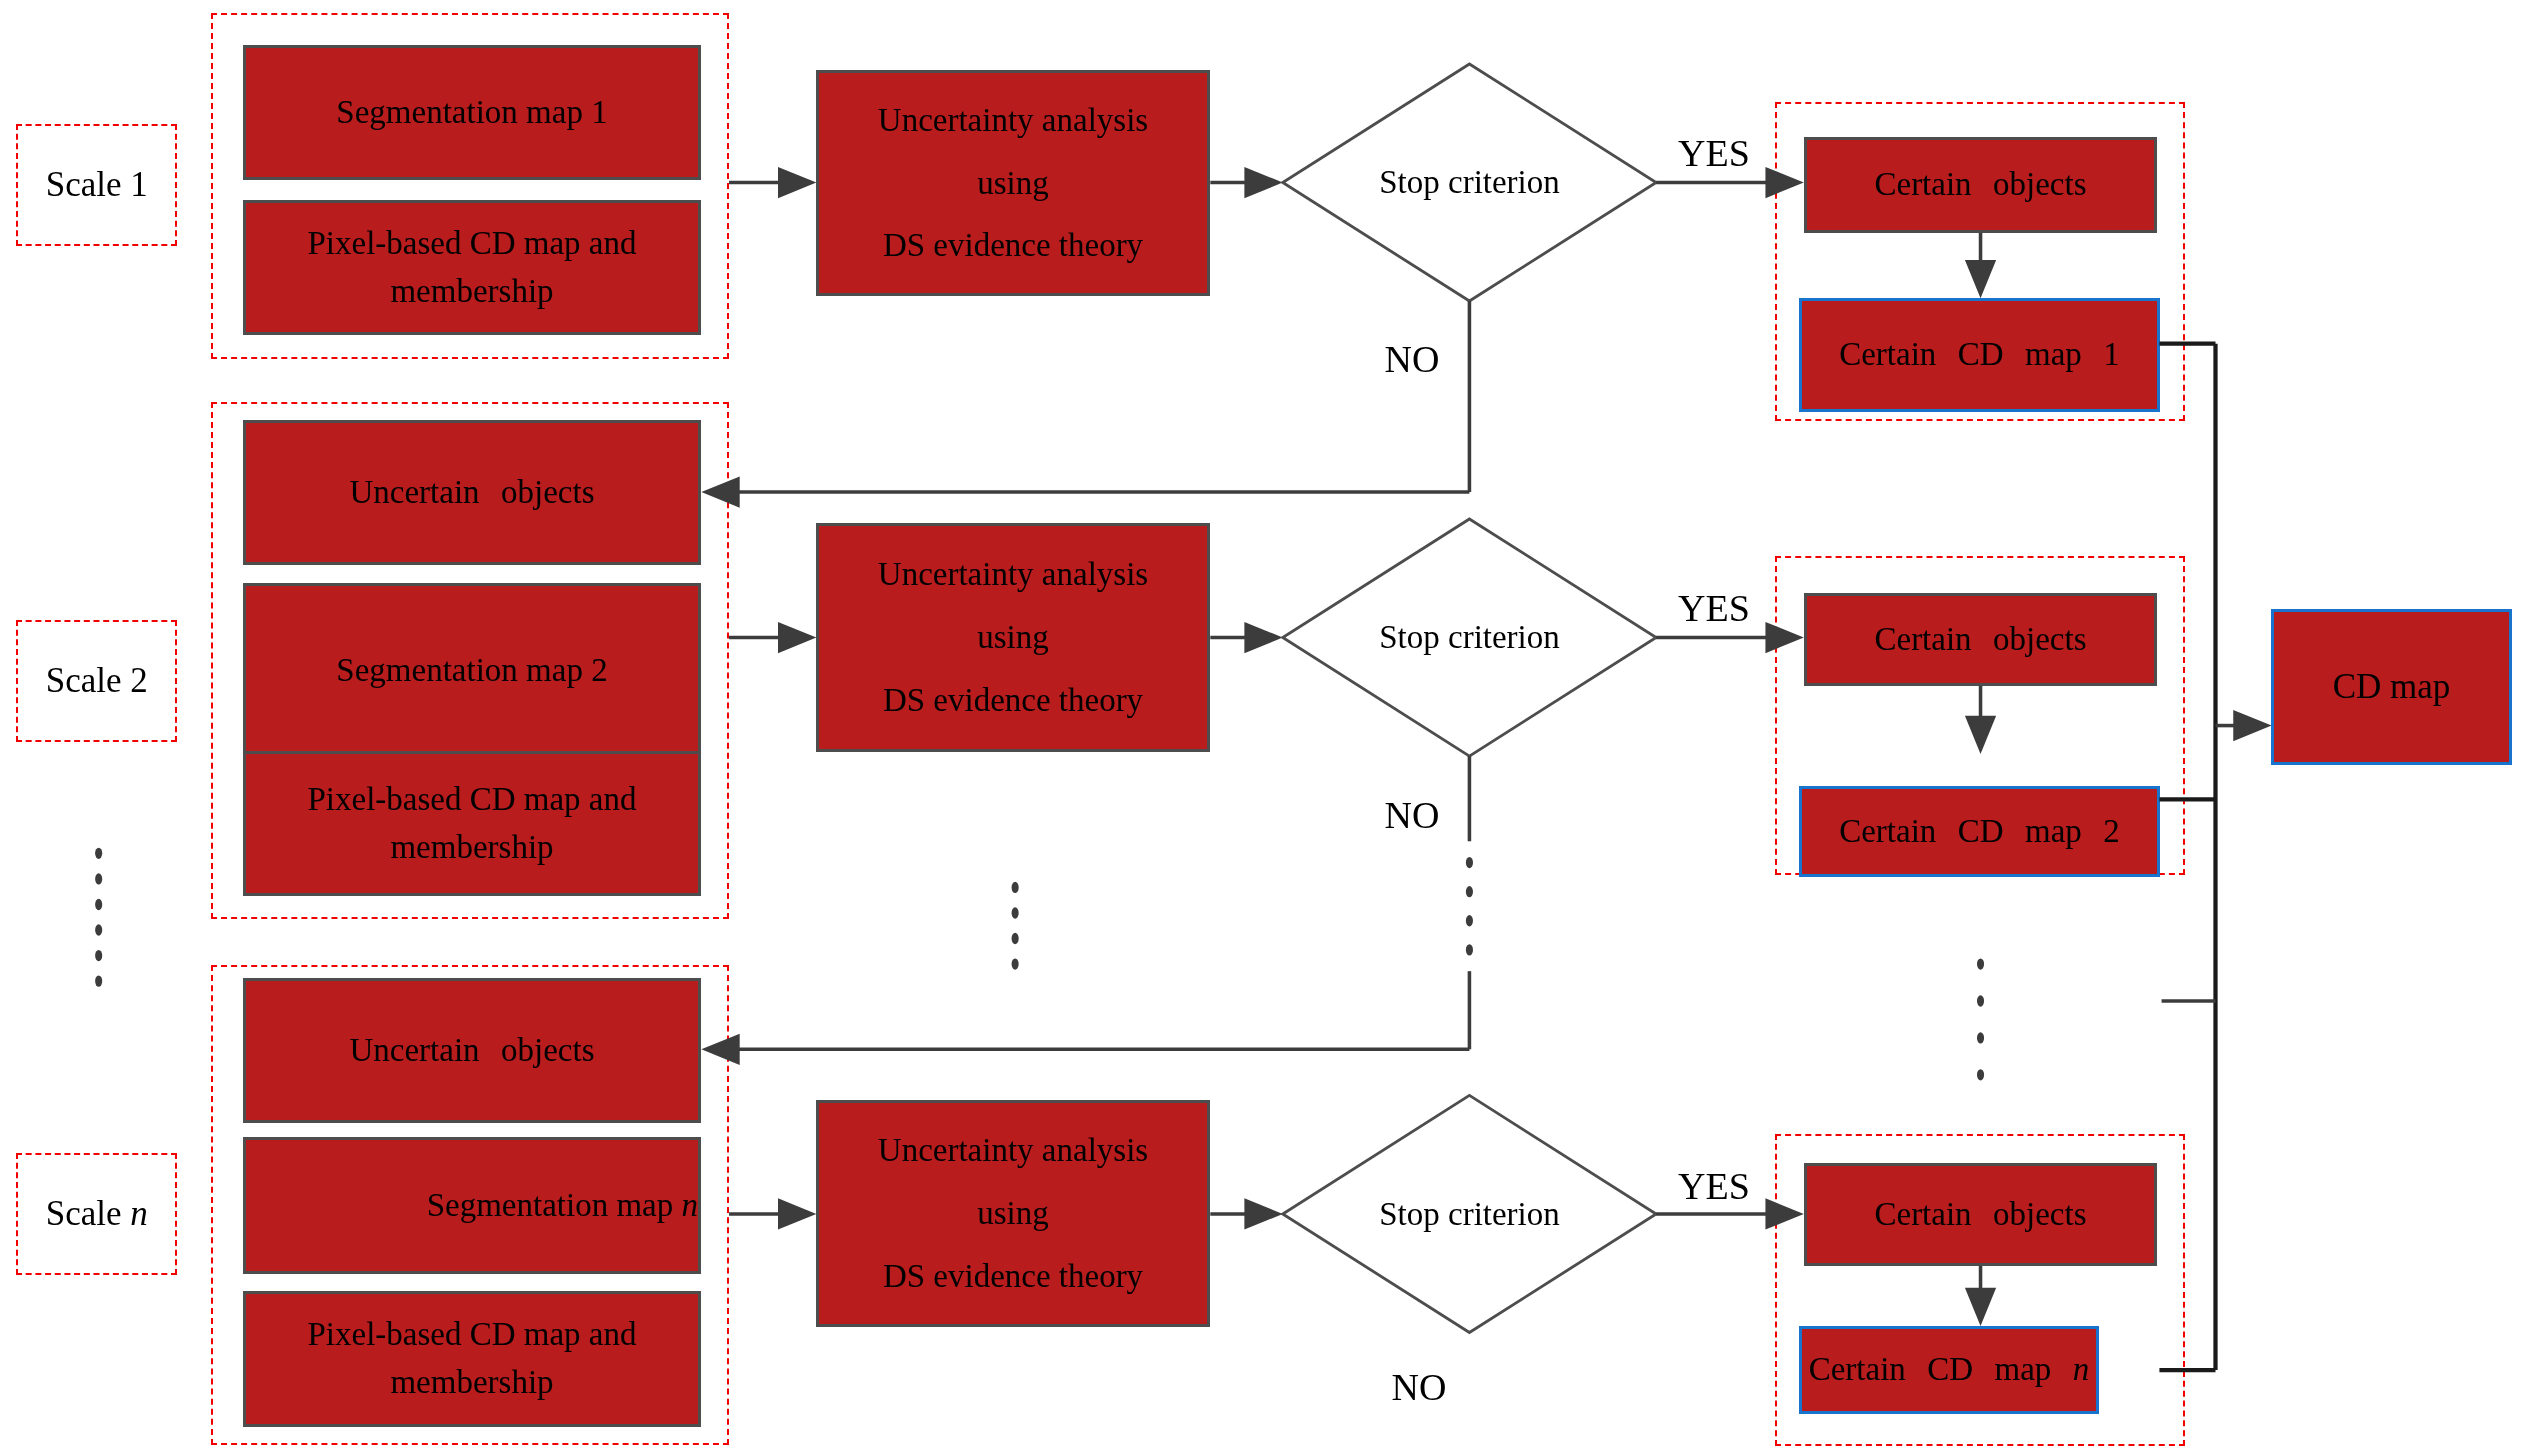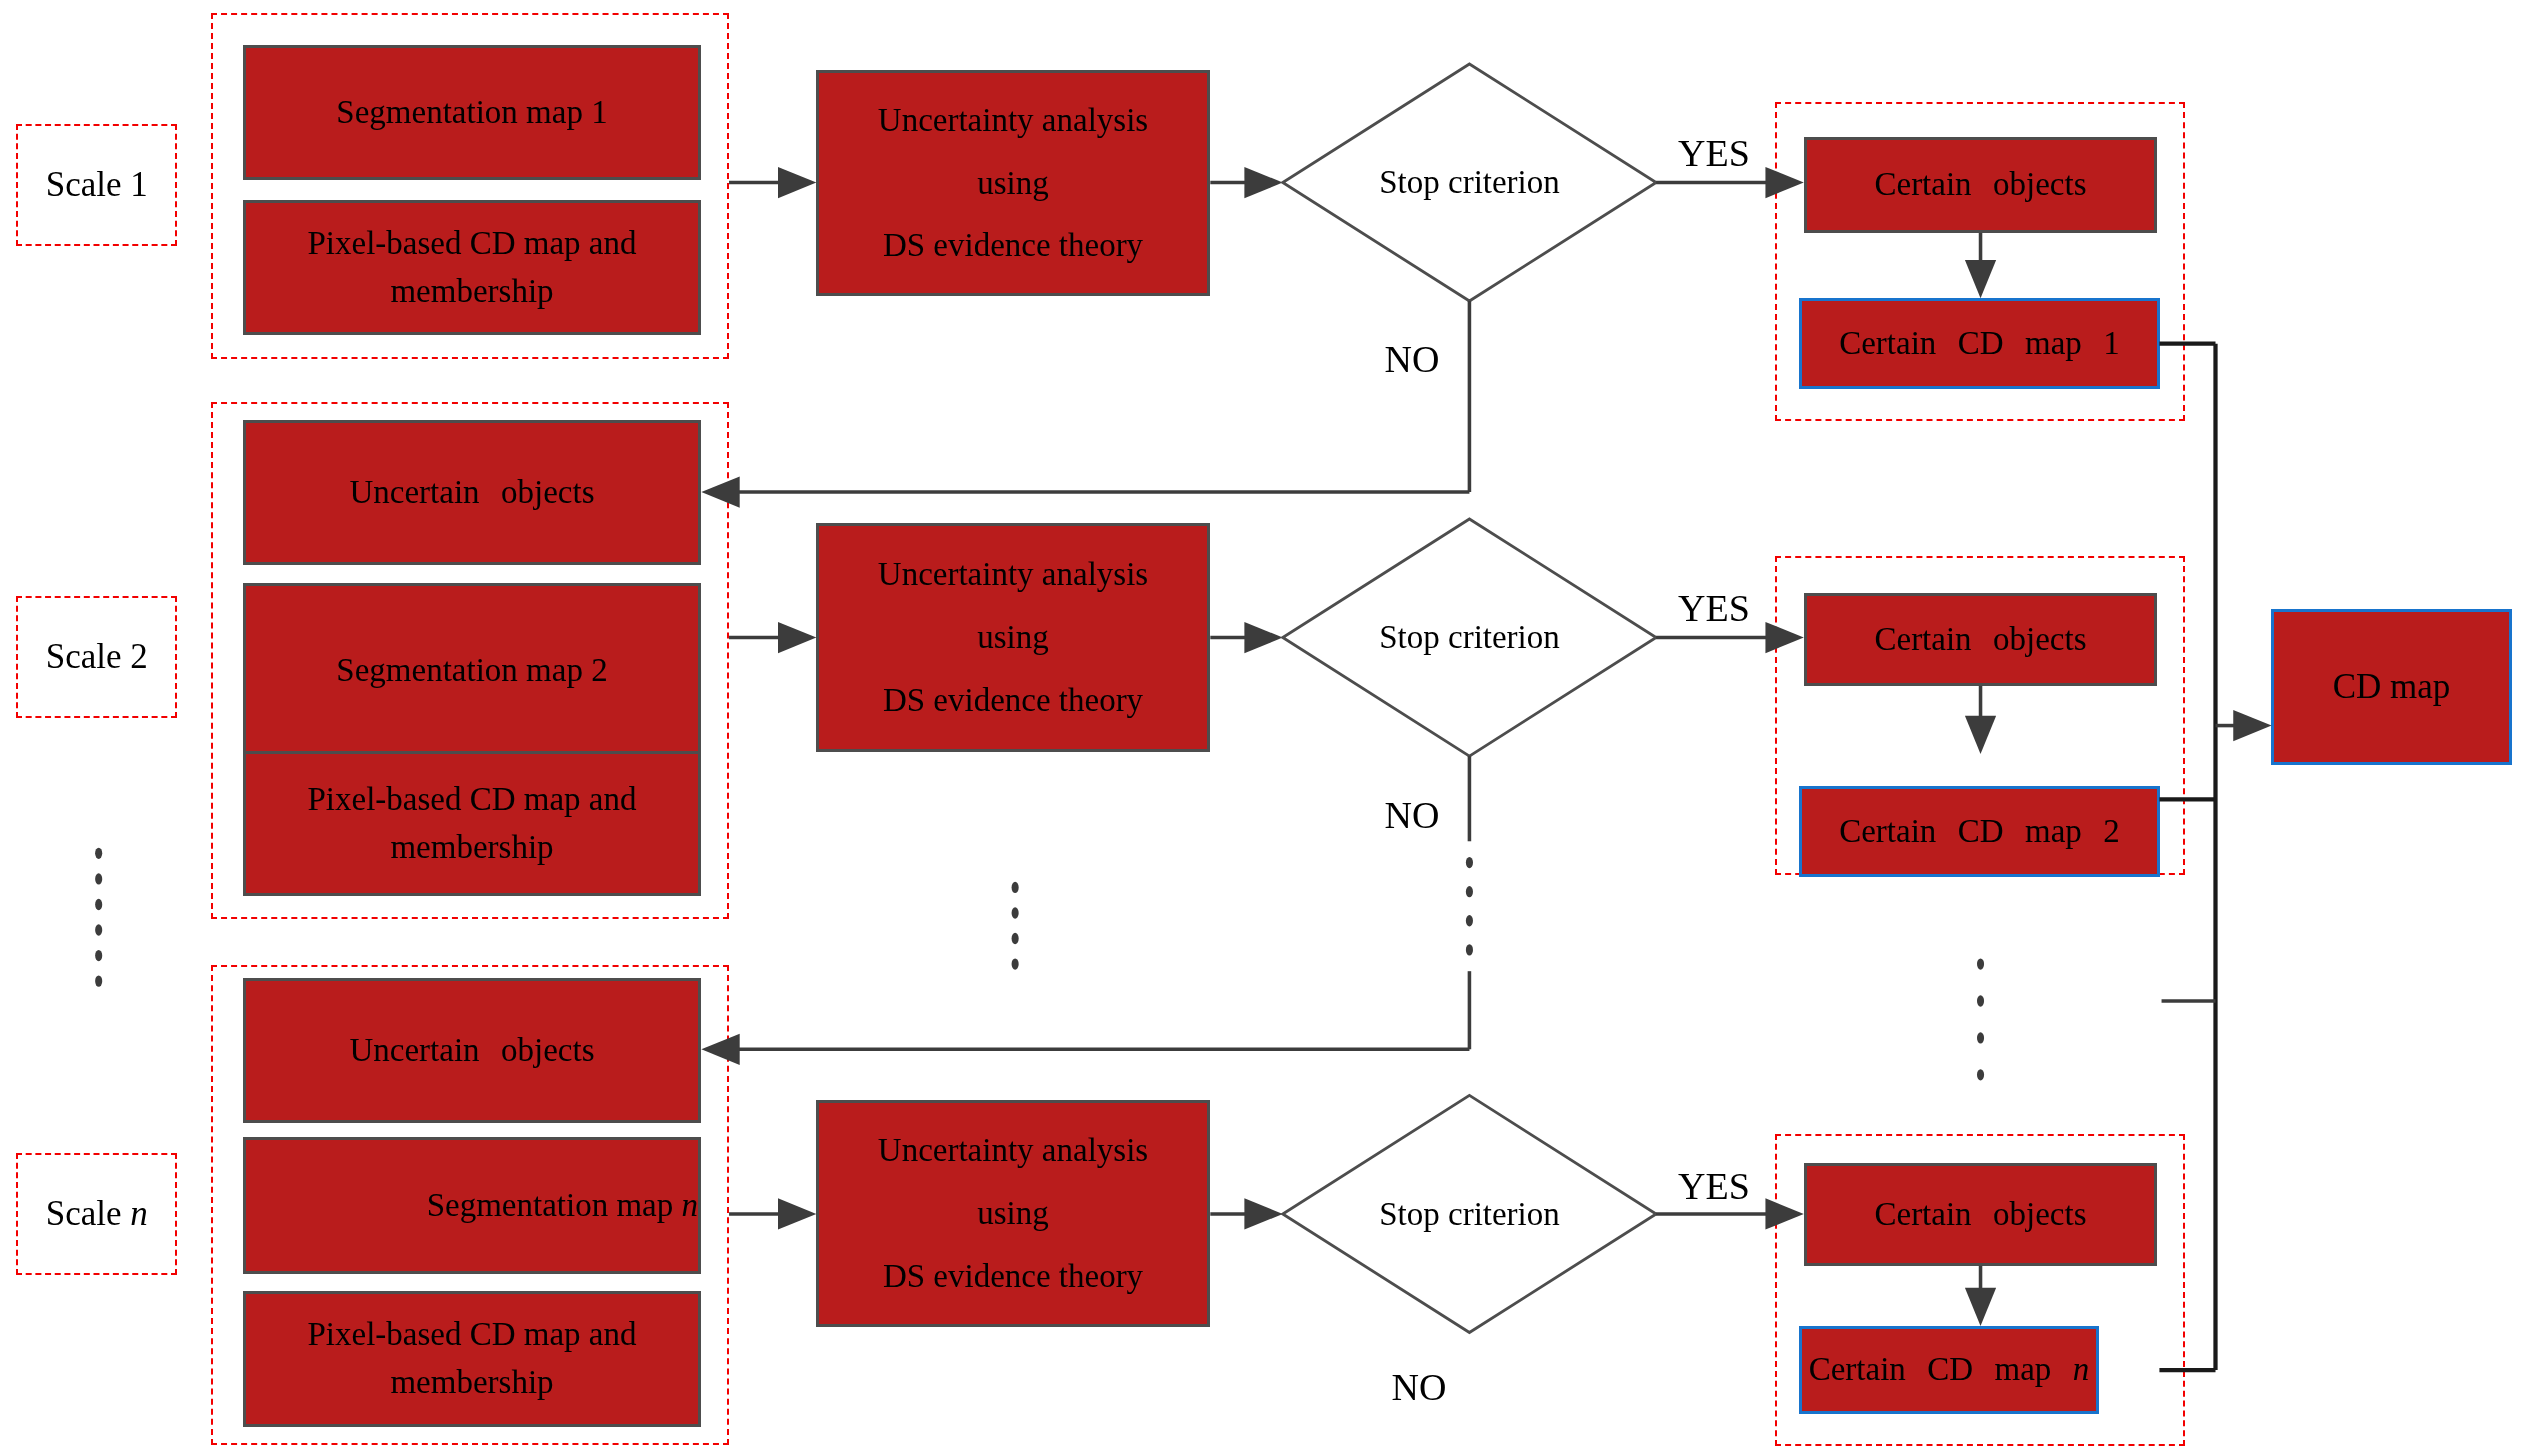--- a/index.html
+++ b/index.html
@@ -49,25 +49,25 @@
       <span>DS evidence theory</span>
     </span>
   </div>
 
   <div class="abs reddash" style="left:1775px;top:102px;width:410px;height:319px;"></div>
 
   <div class="abs box gray" style="left:1804px;top:137px;width:353px;height:96px;">
     <span class="lbl wide">Certain objects</span>
   </div>
 
-  <div class="abs box blue" style="left:1799px;top:298px;width:361px;height:91px;align-items:center;">
+  <div class="abs box blue" style="left:1799px;top:298px;width:361px;height:114px;align-items:center;">
     <span class="lbl wide">Certain CD map 1</span>
   </div>
 
-  <div class="abs box reddash" style="left:16.3px;top:596px;width:161px;height:122px;">
+  <div class="abs box reddash" style="left:16.3px;top:620px;width:161px;height:122px;">
     <span class="scale-lbl">Scale 2</span>
   </div>
 
   <div class="abs reddash" style="left:211px;top:402px;width:518px;height:517px;"></div>
 
   <div class="abs box gray" style="left:243px;top:420px;width:458px;height:145px;">
     <span class="lbl wide">Uncertain objects</span>
   </div>
 
   <div class="abs box gray" style="left:243px;top:583px;width:458px;height:176px;">

